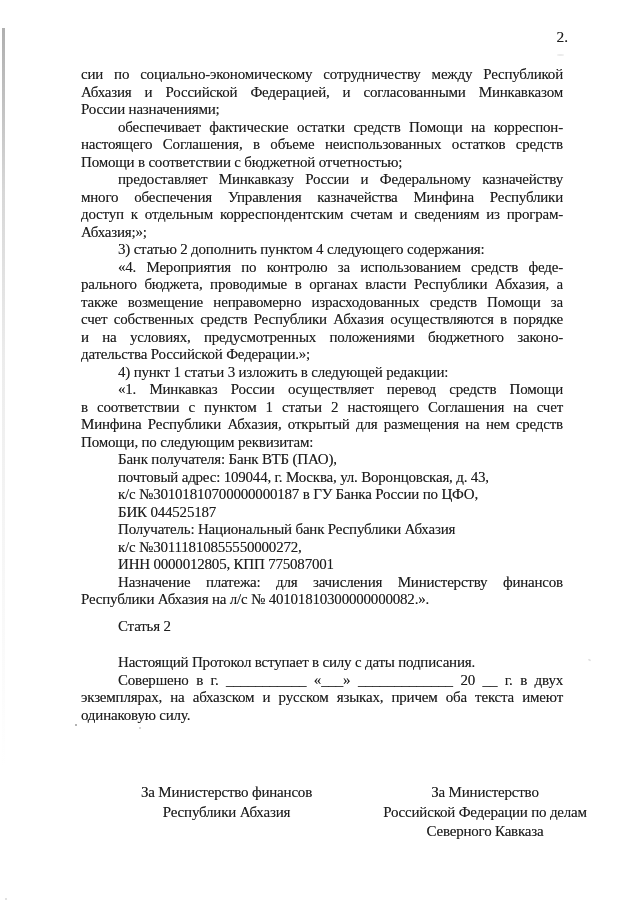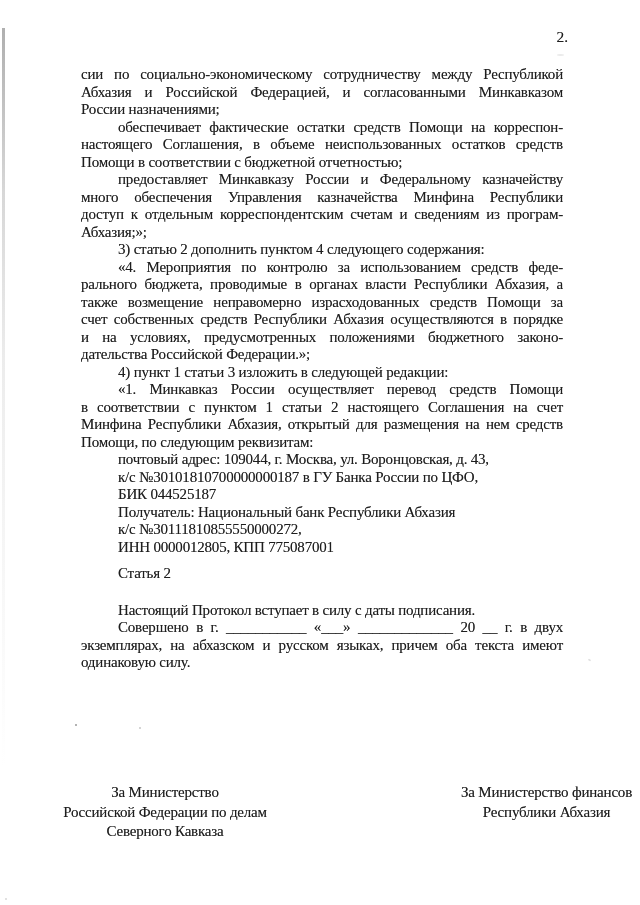--- a/index.html
+++ b/index.html
@@ -105,58 +105,65 @@
       <div class="block para">
         <div class="line ind">4) пункт 1 статьи 3 изложить в следующей редакции:</div>
       </div>
       <div class="block para">
         <div class="line just ind">«1. Минкавказ России осуществляет перевод средств Помощи</div>
         <div class="line just">в соответствии с пунктом 1 статьи 2 настоящего Соглашения на счет</div>
         <div class="line just">Минфина Республики Абхазия, открытый для размещения на нем средств</div>
         <div class="line">Помощи, по следующим реквизитам:</div>
       </div>
       <div class="block para">
+        <div class="line ind">Банк получателя: Банк ВТБ (ПАО),</div>
+      </div>
+      <div class="block para">
         <div class="line ind">почтовый адрес: 109044, г. Москва, ул. Воронцовская, д. 43,</div>
       </div>
       <div class="block para">
         <div class="line ind">к/с №30101810700000000187 в ГУ Банка России по ЦФО,</div>
       </div>
       <div class="block para">
         <div class="line ind">БИК 044525187</div>
       </div>
       <div class="block para">
         <div class="line ind">Получатель: Национальный банк Республики Абхазия</div>
       </div>
       <div class="block para">
         <div class="line ind">к/с №30111810855550000272,</div>
       </div>
       <div class="block para">
         <div class="line ind">ИНН 0000012805, КПП 775087001</div>
       </div>
+      <div class="block para">
+        <div class="line just ind">Назначение платежа: для зачисления Министерству финансов</div>
+        <div class="line">Республики Абхазия на л/с № 40101810300000000082.».</div>
+      </div>
       <div class="block heading">
         <div class="line ind">Статья 2</div>
       </div>
       <div class="block para">
         <div class="line ind">Настоящий Протокол вступает в силу с даты подписания.</div>
       </div>
       <div class="block para">
         <div class="line just ind">Совершено в г. ___________ «___» _____________ 20 __ г. в двух</div>
         <div class="line just">экземплярах, на абхазском и русском языках, причем оба текста имеют</div>
         <div class="line">одинаковую силу.</div>
       </div>
     </div>
   <div class="signatures">
+    <div class="sig left">
+        <div class="line">За Министерство финансов</div>
+        <div class="line">Республики Абхазия</div>
+      </div>
     <div class="sig right">
         <div class="line">За Министерство</div>
         <div class="line">Российской Федерации по делам</div>
         <div class="line">Северного Кавказа</div>
-      </div>
-    <div class="sig left">
-        <div class="line">За Министерство финансов</div>
-        <div class="line">Республики Абхазия</div>
       </div>
   </div>
   <div class="speck s1"></div>
   <div class="speck s2"></div>
   <div class="speck s3"></div>
   <div class="speck s4"></div>
   <div class="speck s5"></div>
 </div>
 
 </body></html>

